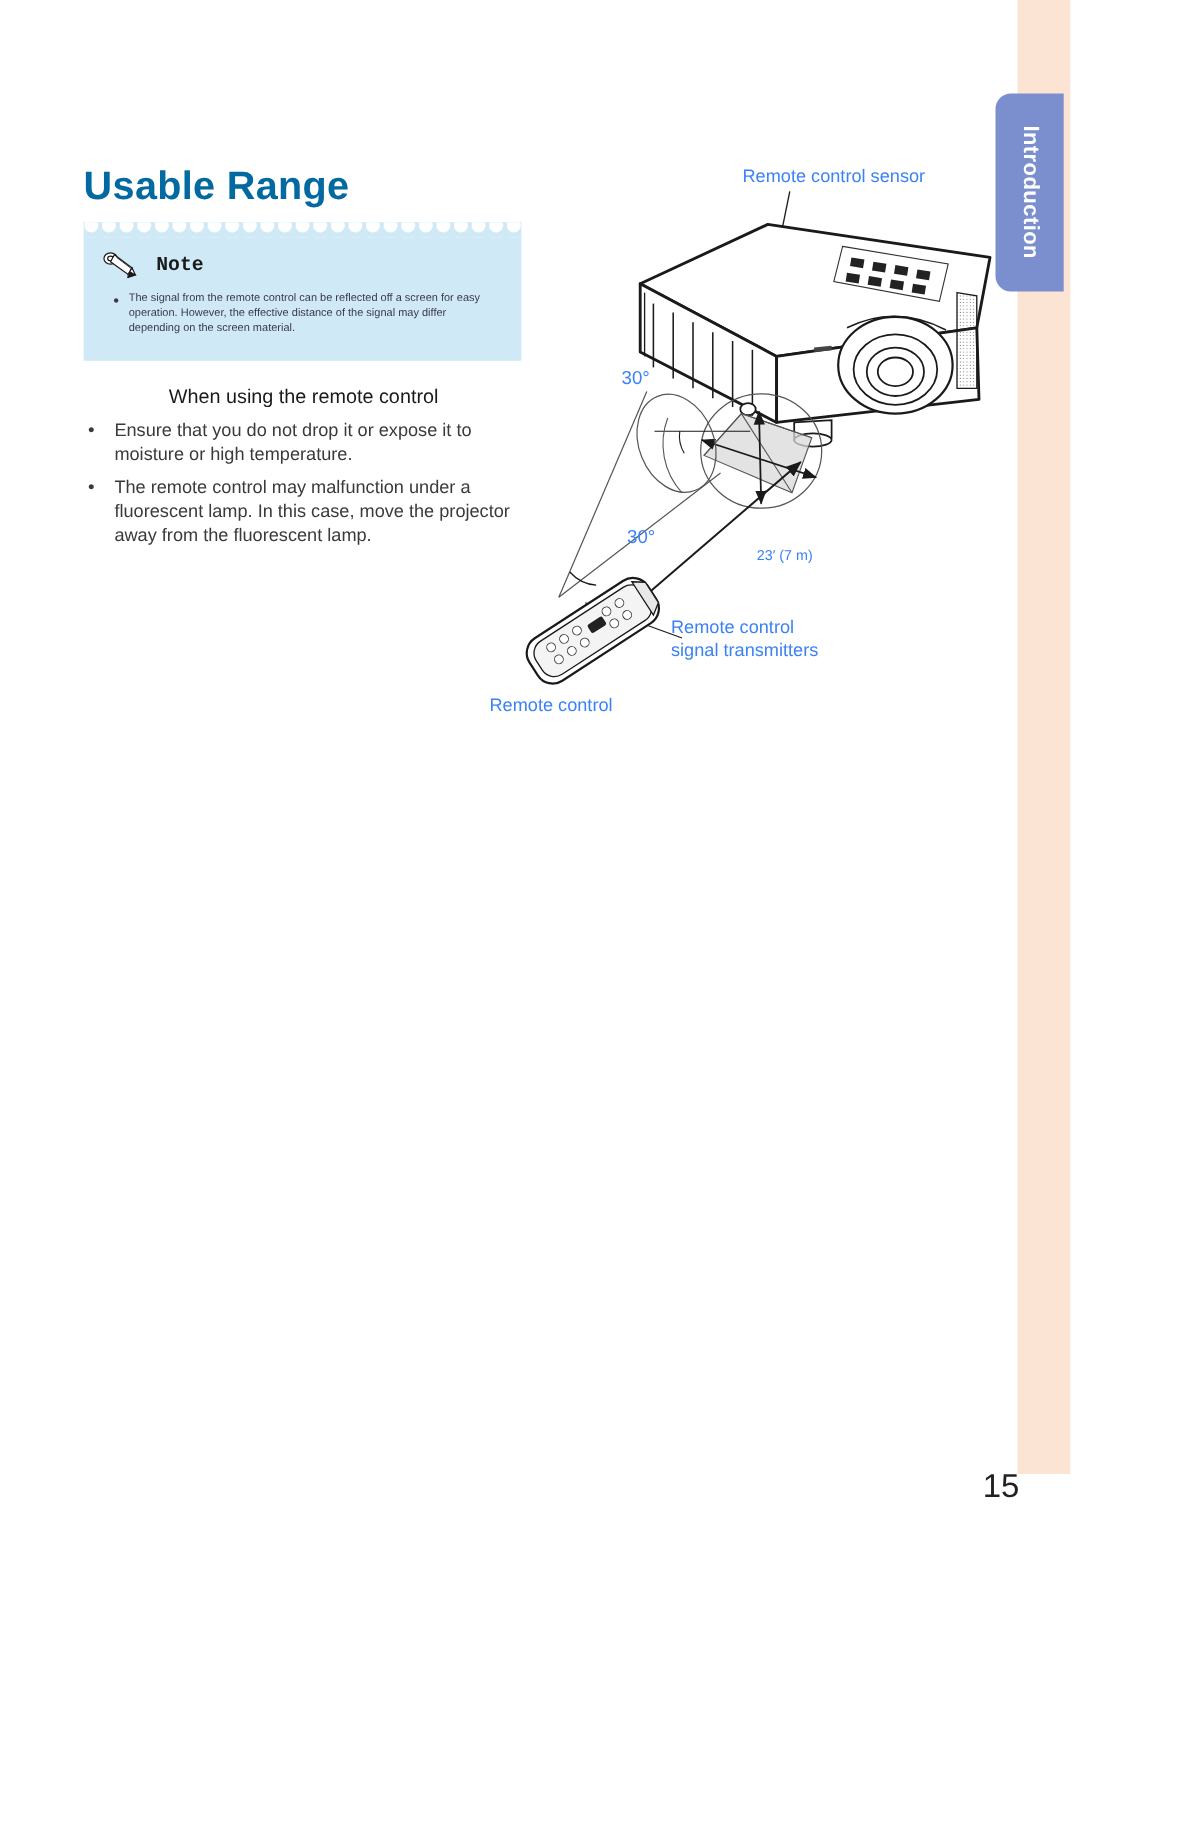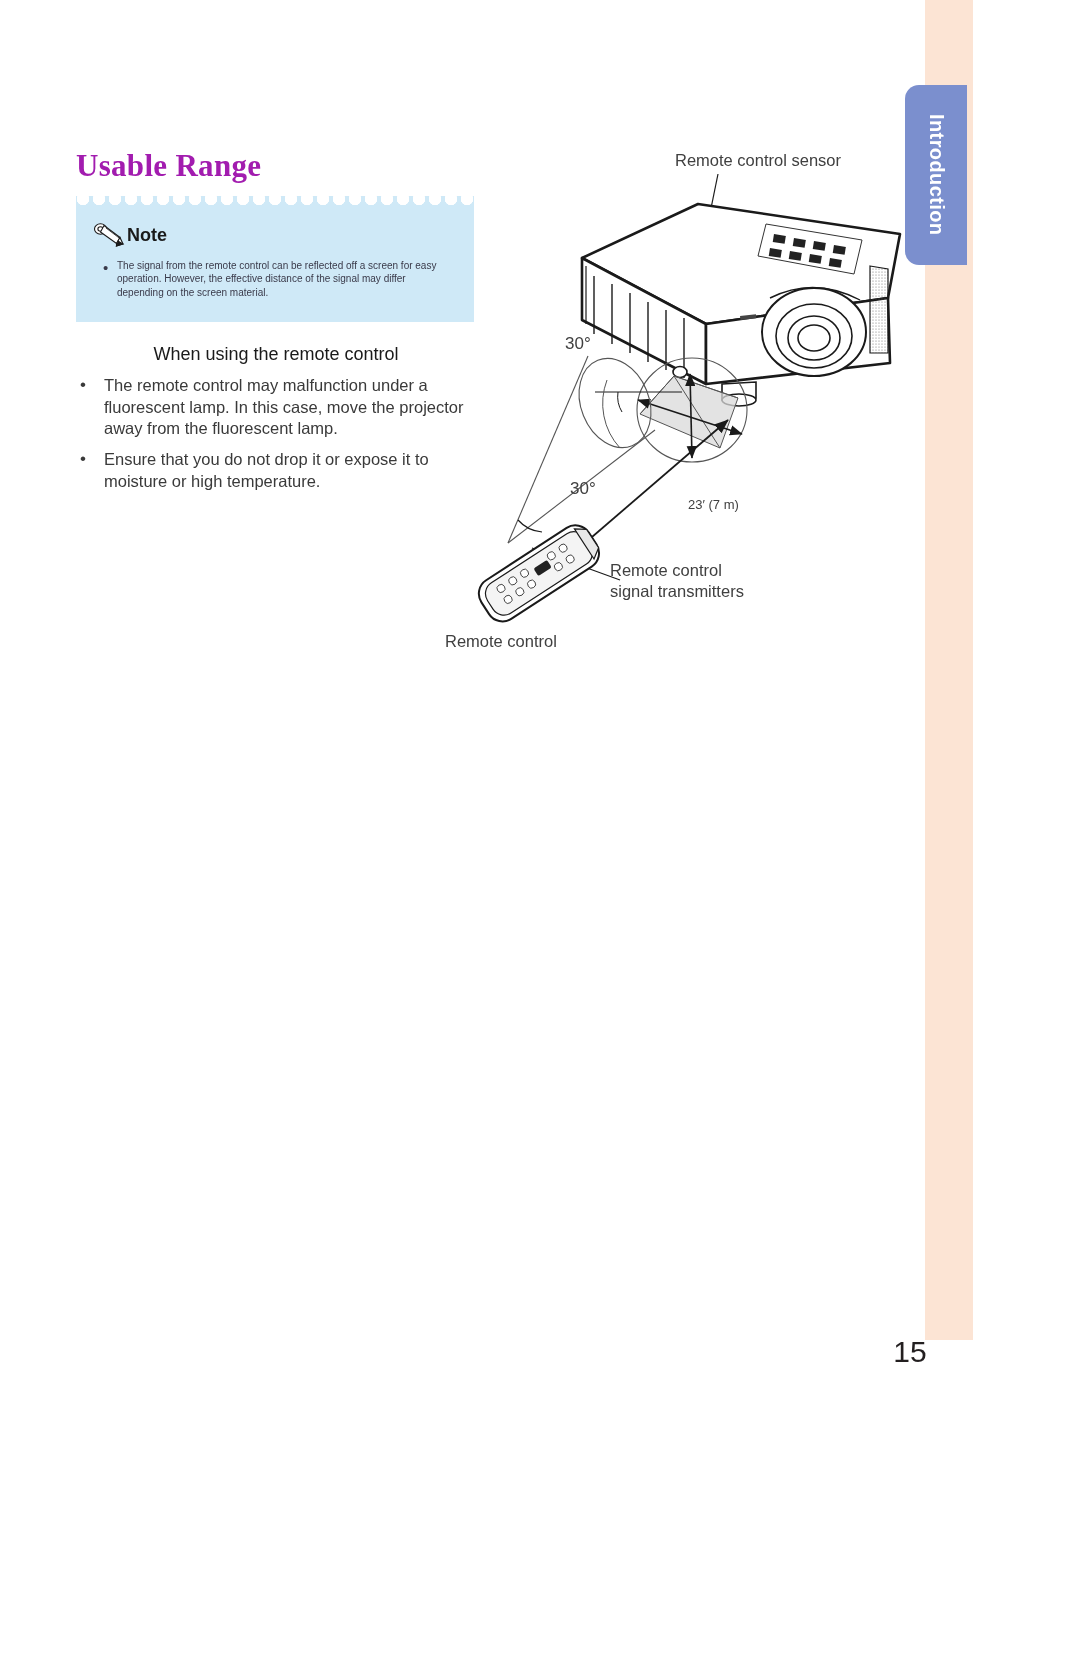--- a/index.html
+++ b/index.html
@@ -41,22 +41,22 @@
   .page-number{
     position:absolute;
     left:880px;top:1335px;width:60px;
     text-align:center;
     font-size:30px;font-weight:normal;color:#231f20;
   }
 
   
   .col-left{position:absolute;left:76px;top:148px;width:400px;}
   .heading{
-    font-size:31px;font-weight:bold;color:#a21caf;
-    letter-spacing:.3px;margin:0 0 12px 0;font-family:Liberation Serif, serif;
+    font-size:36px;font-weight:bold;color:#0369a1;
+    letter-spacing:.3px;margin:0 0 12px 0;
   }
   .intro-text{
     font-size:16.5px;line-height:1.35;
     text-align:justify;
     margin:0 0 16px 0;
     color:#3a3a3a;
   }
 
   
   .note-box{
@@ -67,22 +67,23 @@
     box-sizing:border-box;
     margin-bottom:22px;
   }
   .note-scallop{
     position:absolute;left:0;top:0;width:100%;height:14px;
     background:
       radial-gradient(circle at 7px 3px, #ffffff 0 6px, transparent 6.5px) repeat-x;
     background-size:16px 14px;
   }
   .note-head{
-    display:flex;align-items:center;gap:1px;
+    display:flex;align-items:center;gap:16px;
     margin:0 0 6px 2px;
+    font-family:Liberation Mono, monospace;
   }
   .pencil-icon{width:34px;height:26px;flex:0 0 auto;}
   .note-title{font-size:18px;font-weight:bold;color:#1a1a1a;}
   .note-body{
     font-size:10px;line-height:1.33;
     color:#3a3a4a;
     margin:11px;
     position:relative;
     padding-left:16px;
   }
@@ -108,21 +109,21 @@
     content:"\2022";
     position:absolute;left:4px;top:-1px;
     font-size:17px;color:#3a3a3a;
   }
 
   
   .illus{position:absolute;left:470px;top:148px;width:440px;height:540px;}
   .illus svg{display:block;}
   .illus-label{
     position:absolute;
-    font-size:16.5px;color:#404040;line-height:1.25;
+    font-size:16.5px;color:#3b82f6;line-height:1.25;
     white-space:pre-line;
   }
   .lbl-sensor{left:205px;top:2px;}
   .lbl-angle-top{left:95px;top:185px;font-size:17px;}
   .lbl-angle-bottom{left:100px;top:330px;font-size:17px;}
   .lbl-distance{left:218px;top:349px;font-size:13px;}
   .lbl-transmitters{left:140px;top:412px;}
   .lbl-remote{left:-25px;top:483px;}
 </style>
 </head>
@@ -157,22 +158,22 @@
           </svg>
         </span>
         <span class="note-title">Note</span>
       </div>
       <p class="note-body">The signal from the remote control can be reflected off a screen for easy operation. However, the effective distance of the signal may differ depending on the screen material.</p>
     </div>
 
     <h2 class="subhead">When using the remote control</h2>
 
     <ul class="bullets">
+      <li>Ensure that you do not drop it or expose it to moisture or high temperature.</li>
       <li>The remote control may malfunction under a fluorescent lamp. In this case, move the projector away from the fluorescent lamp.</li>
-      <li>Ensure that you do not drop it or expose it to moisture or high temperature.</li>
     </ul>
 
   </div>
 
   <div class="illus">
 
     <svg width="440" height="540" viewBox="0 0 440 540">
       <defs>
         <marker id="arrowEnd" markerWidth="9" markerHeight="9" refX="7.5" refY="3.2" orient="auto">
           <path d="M0,0 L8,3.2 L0,6.4 z" fill="#1a1a1a"></path>

